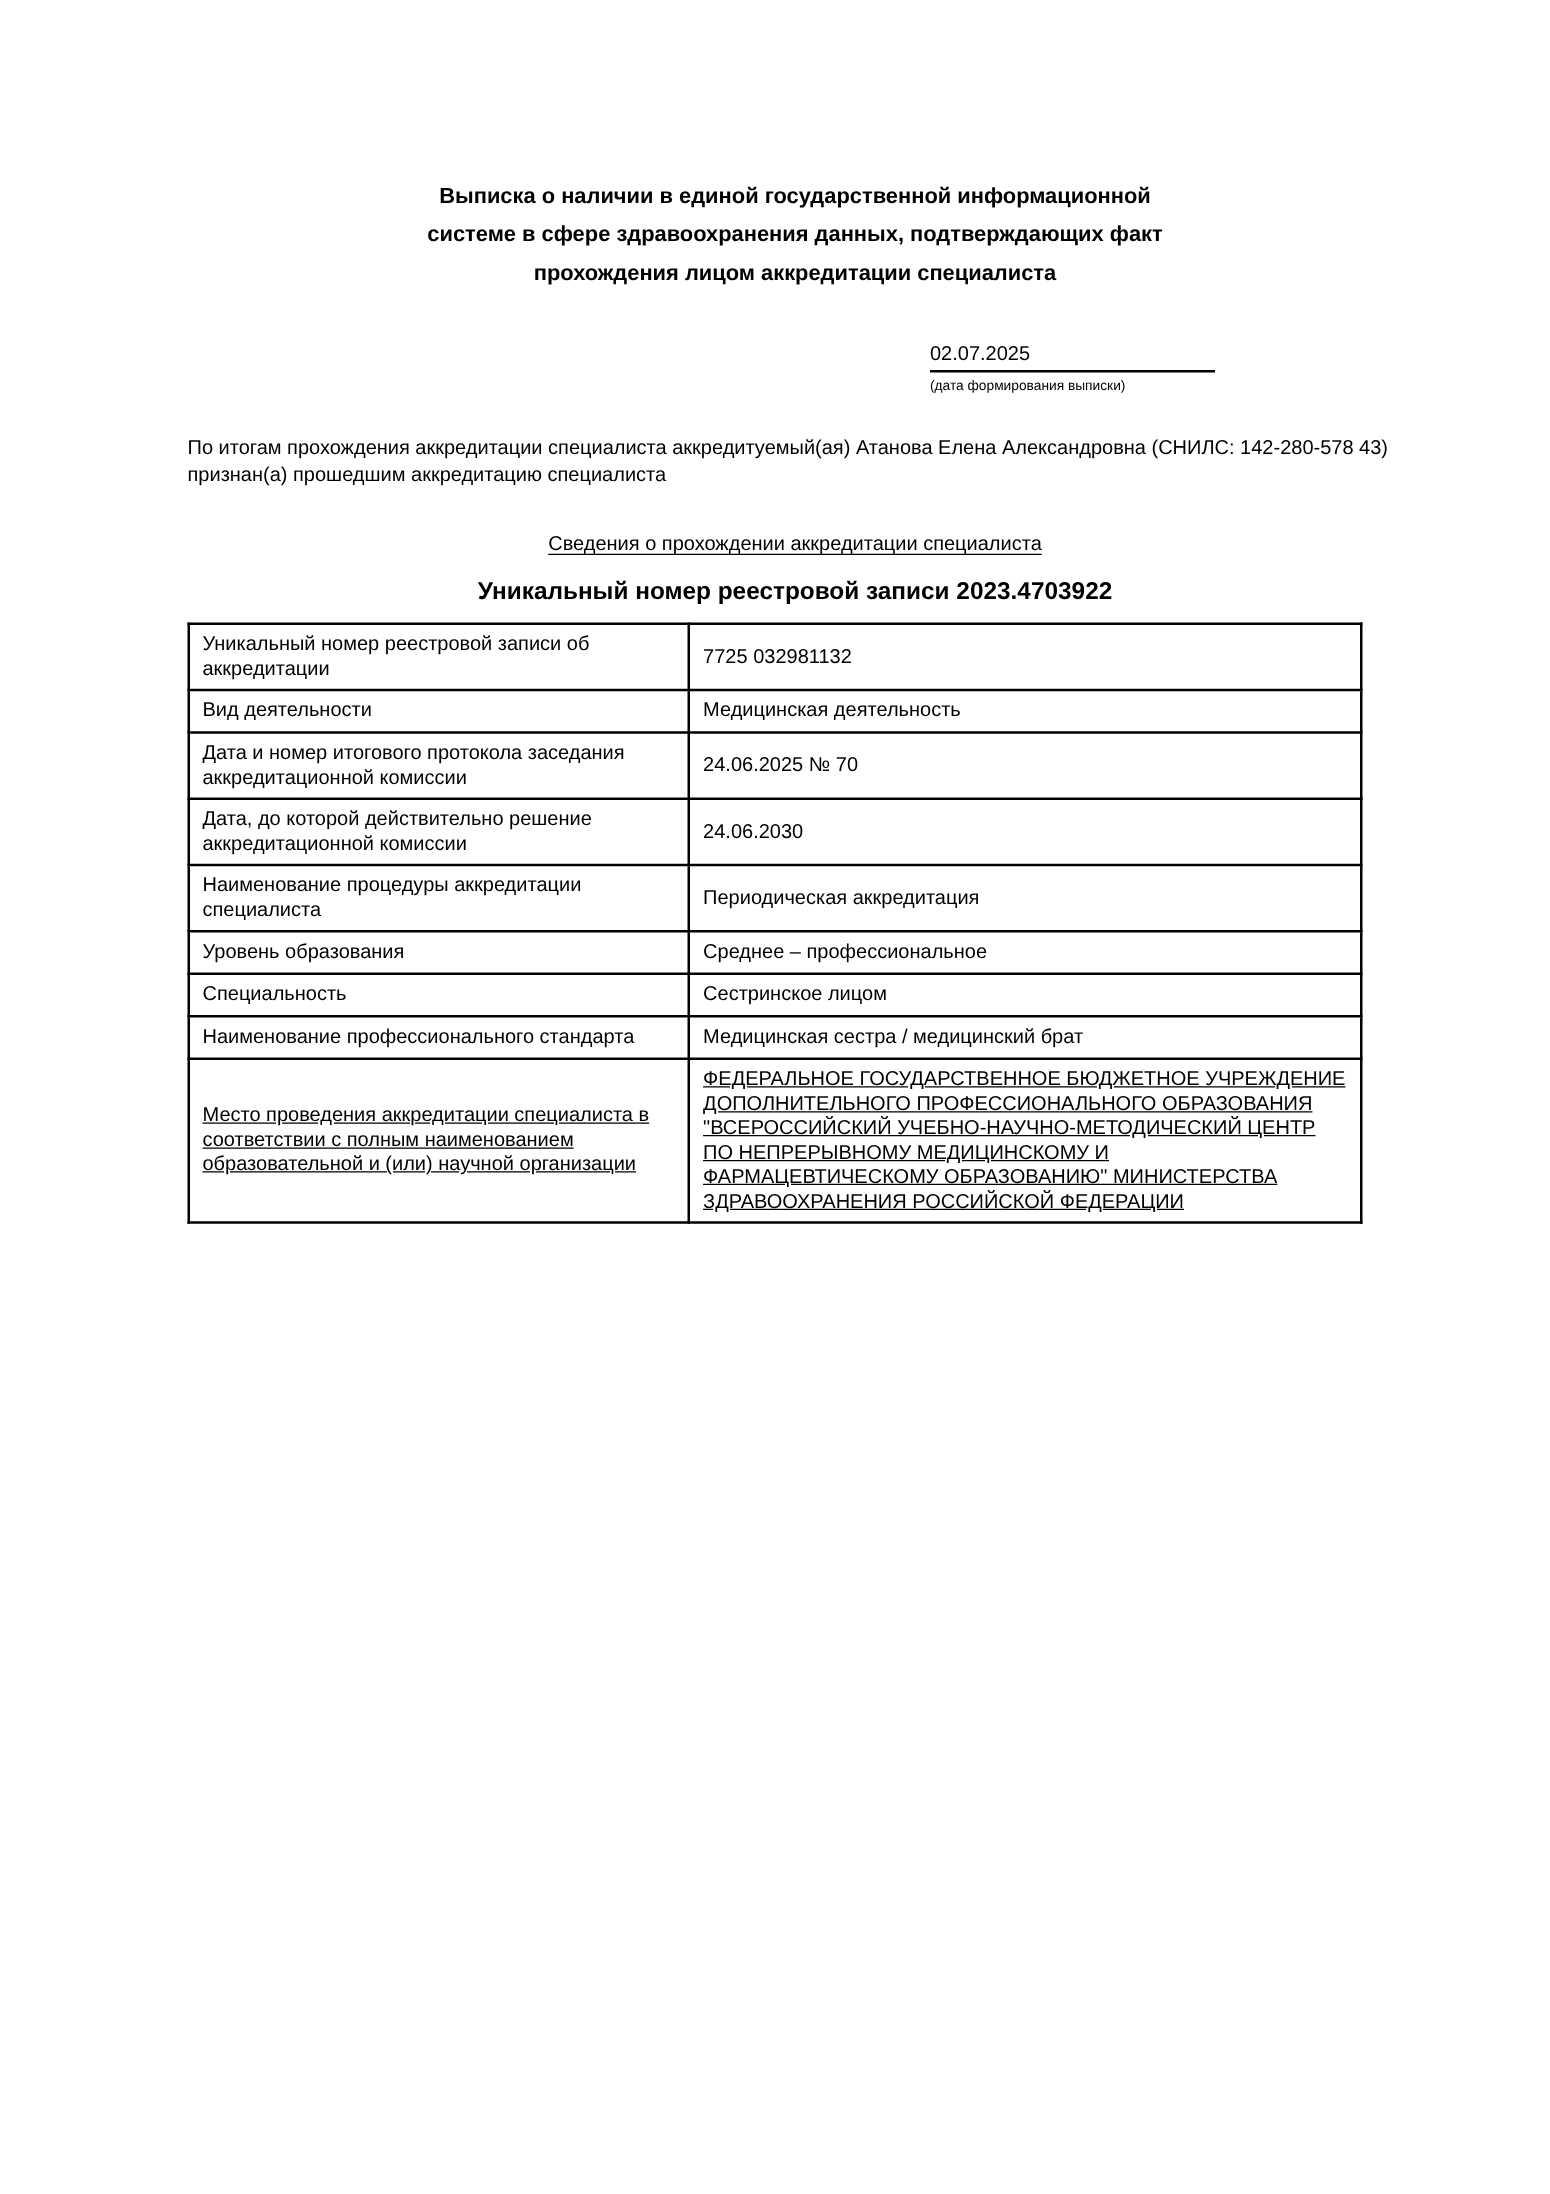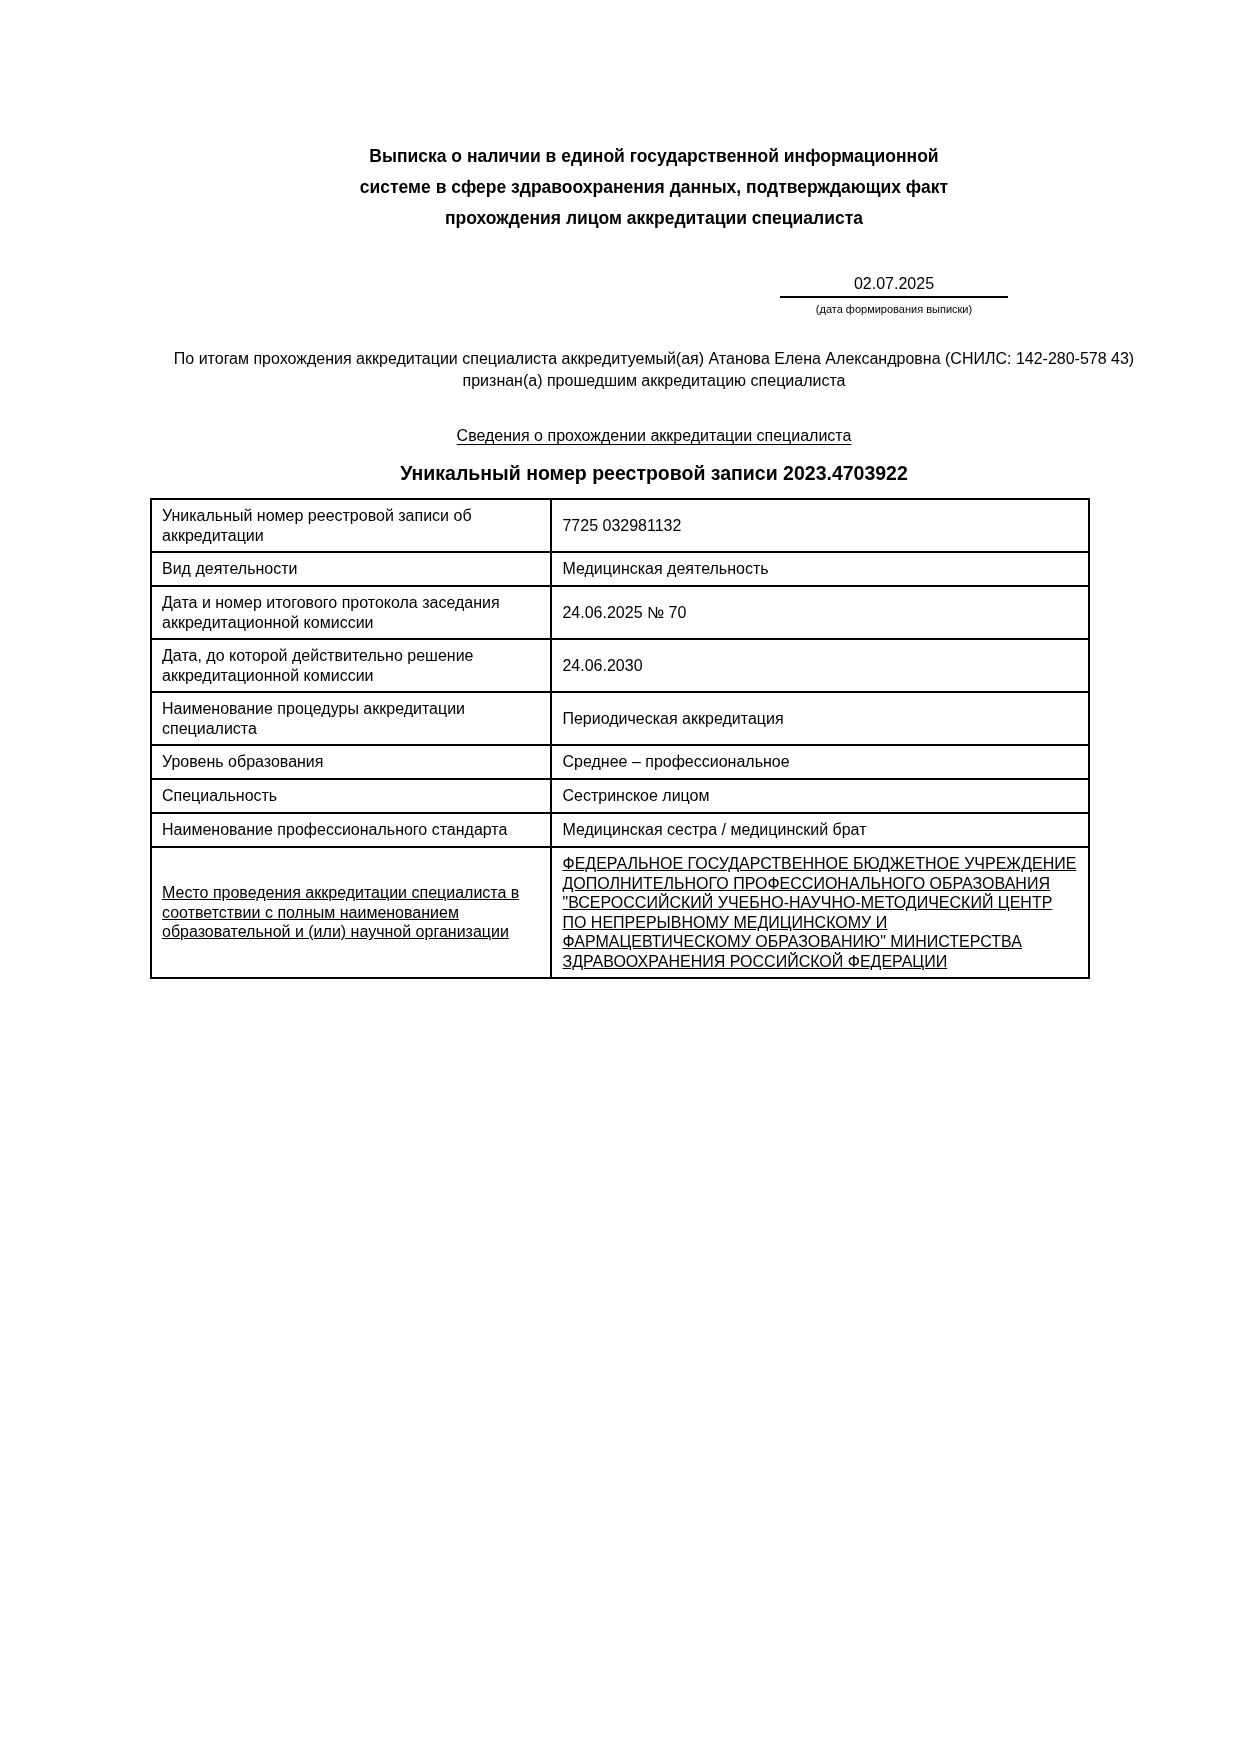--- a/index.html
+++ b/index.html
@@ -8,49 +8,48 @@
     width: 1240px;
     height: 1755px;
     font-family: "Liberation Sans", "DejaVu Sans", sans-serif;
     color: #000000;
     position: relative;
     overflow: hidden;
   }
   .page {
     width: 1240px;
     height: 1755px;
-    padding: 141px 82px 0 150px;
+    padding: 141px 118px 0 150px;
     background: #ffffff;
   }
   .doc-title {
     text-align: center;
     font-weight: bold;
     font-size: 17.5px;
     line-height: 31px;
   }
   .date-block {
     width: 228px;
     margin: 40px 150px 0 auto;
-    text-align: center;
+    text-align: left;
   }
   .date-value {
     font-size: 16px;
     line-height: 19px;
     padding-bottom: 3px;
     border-bottom: 2px solid #000000;
   }
   .date-caption {
     font-size: 11px;
     line-height: 18px;
     padding-top: 2px;
     white-space: nowrap;
   }
   .intro {
     margin-top: 30px;
-    text-align: center;
     font-size: 16px;
     line-height: 22px;
   }
   .section-heading {
     margin-top: 34px;
     text-align: center;
     font-size: 16px;
     line-height: 19px;
     text-decoration: underline;
     text-underline-offset: 3px;

